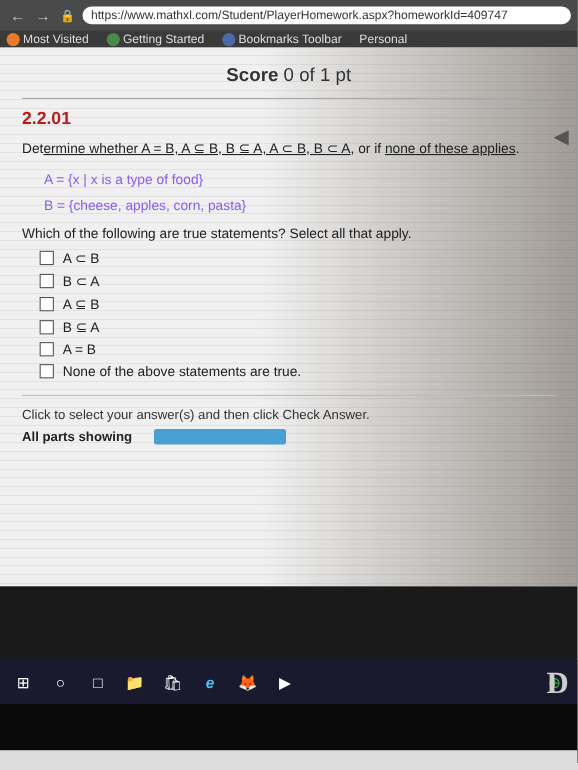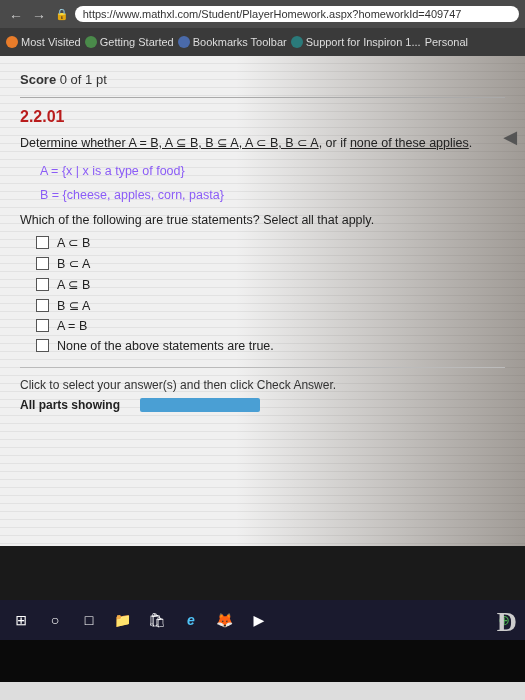--- a/index.html
+++ b/index.html
@@ -56,22 +56,22 @@
       white-space: nowrap;
       overflow: hidden;
       text-overflow: ellipsis;
     }
 
     .bookmarks-bar {
       display: flex;
       align-items: center;
       background: #3a3a3a;
       padding: 3px 6px;
-      height: 28px;
-      gap: 4px;
+      height: 15px;
+      gap: 16px;
       font-size: 11px;
       color: #ddd;
     }
 
     .bookmark-item {
       display: flex;
       align-items: center;
       gap: 3px;
       cursor: pointer;
       white-space: nowrap;
@@ -116,23 +116,24 @@
     }
 
     .page-title {
       font-size: 22px;
       font-weight: bold;
       color: #222;
       margin-bottom: 4px;
     }
 
     .score-line {
-      font-size: 13px;
+      font-size: 17px;
       color: #333;
       margin-bottom: 10px;
+      text-align: center;
     }
 
     .score-label {
       font-weight: bold;
     }
 
     .divider-line {
       border: none;
       border-top: 1px solid #aaa;
       margin: 6px 0 10px 0;
@@ -336,24 +337,20 @@
     </div>
     <div class="bookmark-item">
       <span class="bookmark-icon bm-green"></span>
       <span>Getting Started</span>
     </div>
     <div class="bookmark-item">
       <span class="bookmark-icon bm-blue"></span>
       <span>Bookmarks Toolbar</span>
     </div>
     <div class="bookmark-item">
-      <span class="bookmark-icon bm-teal"></span>
-      <span>Support for Inspiron 1...</span>
-    </div>
-    <div class="bookmark-item">
       <span>Personal</span>
     </div>
   </div>
 </div>
 
 <div class="content-area">
   <div class="blinds-overlay"></div>
   <div class="photo-overlay"></div>
 
   <div class="nav-arrow">◀</div>

